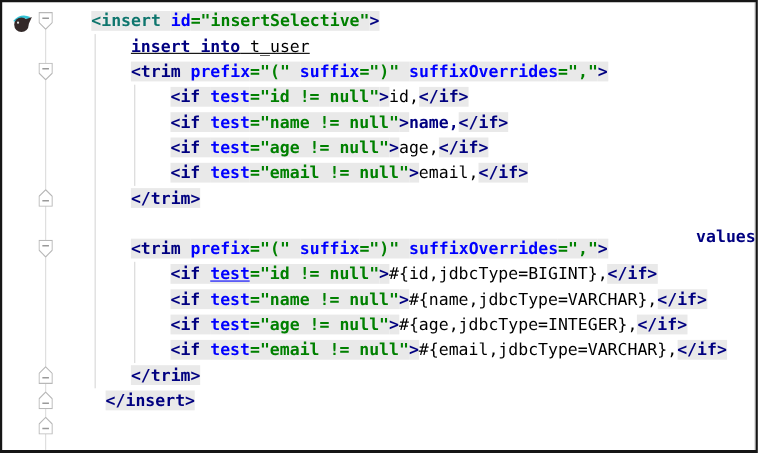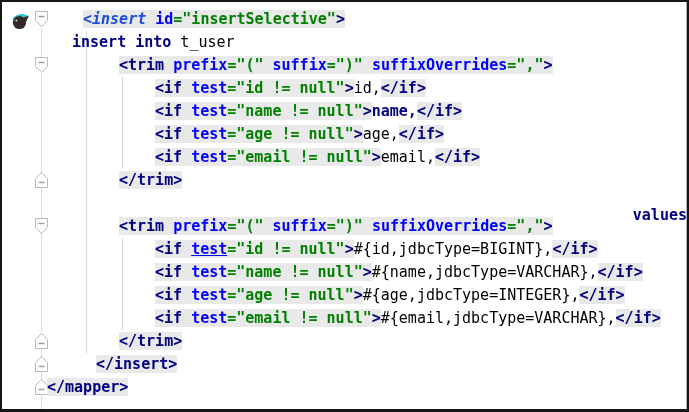--- a/index.html
+++ b/index.html
@@ -77,32 +77,31 @@
       </svg>
     </div>
 
   <div id="guides">
       <div class="indent-guide" style="left: 84px; top: 29px; height: 322px;"></div>
       <div class="indent-guide" style="left: 120px; top: 75px; height: 92px;"></div>
       <div class="indent-guide" style="left: 120px; top: 236px; height: 92px;"></div>
     </div>
 
   <div id="code" class="code-area">
-      <div class="code-line" style="top: 6px; padding-left: 81px;"><span class="seg s-tag bg" style="color: #1d4ed8; font-style: italic;">&lt;insert </span><span class="seg s-attr bg" style="color: rgb(0, 0, 255);">id</span><span class="seg s-val bg" style="color: rgb(0, 128, 0);">="insertSelective"</span><span class="seg s-tag bg" style="color: rgb(0, 0, 128);">&gt;</span></div>
-      <div class="code-line" style="top: 29px; padding-left: 70px;"><span class="seg s-kw" style="color: rgb(0, 0, 128);">insert into</span><span class="seg s-txt" style="color: rgb(0, 0, 0);"> t_user</span></div>
+      <div class="code-line" style="top: 6px; padding-left: 81px;"><span class="seg s-tag bg" style="color: #0f766e;">&lt;insert </span><span class="seg s-attr bg" style="color: rgb(0, 0, 255);">id</span><span class="seg s-val bg" style="color: rgb(0, 128, 0);">="insertSelective"</span><span class="seg s-tag bg" style="color: rgb(0, 0, 128);">&gt;</span></div>
+      <div class="code-line" style="top: 29px; padding-left: 117px; text-decoration: underline;"><span class="seg s-kw" style="color: rgb(0, 0, 128);">insert into</span><span class="seg s-txt" style="color: rgb(0, 0, 0);"> t_user</span></div>
       <div class="code-line" style="top: 52px; padding-left: 117px;"><span class="seg s-tag bg" style="color: rgb(0, 0, 128);">&lt;trim </span><span class="seg s-attr bg" style="color: rgb(0, 0, 255);">prefix</span><span class="seg s-val bg" style="color: rgb(0, 128, 0);">="(" </span><span class="seg s-attr bg" style="color: rgb(0, 0, 255);">suffix</span><span class="seg s-val bg" style="color: rgb(0, 128, 0);">=")" </span><span class="seg s-attr bg" style="color: rgb(0, 0, 255);">suffixOverrides</span><span class="seg s-val bg" style="color: rgb(0, 128, 0);">=","</span><span class="seg s-tag bg" style="color: rgb(0, 0, 128);">&gt;</span></div>
       <div class="code-line" style="top: 75px; padding-left: 153px;"><span class="seg s-tag bg" style="color: rgb(0, 0, 128);">&lt;if </span><span class="seg s-attr bg" style="color: rgb(0, 0, 255);">test</span><span class="seg s-val bg" style="color: rgb(0, 128, 0);">="id != null"</span><span class="seg s-tag bg" style="color: rgb(0, 0, 128);">&gt;</span><span class="seg s-txt" style="color: rgb(0, 0, 0);">id,</span><span class="seg s-tag bg" style="color: rgb(0, 0, 128);">&lt;/if&gt;</span></div>
       <div class="code-line" style="top: 98px; padding-left: 153px;"><span class="seg s-tag bg" style="color: rgb(0, 0, 128);">&lt;if </span><span class="seg s-attr bg" style="color: rgb(0, 0, 255);">test</span><span class="seg s-val bg" style="color: rgb(0, 128, 0);">="name != null"</span><span class="seg s-tag bg" style="color: rgb(0, 0, 128);">&gt;</span><span class="seg s-kw" style="color: rgb(0, 0, 128);">name,</span><span class="seg s-tag bg" style="color: rgb(0, 0, 128);">&lt;/if&gt;</span></div>
       <div class="code-line" style="top: 121px; padding-left: 153px;"><span class="seg s-tag bg" style="color: rgb(0, 0, 128);">&lt;if </span><span class="seg s-attr bg" style="color: rgb(0, 0, 255);">test</span><span class="seg s-val bg" style="color: rgb(0, 128, 0);">="age != null"</span><span class="seg s-tag bg" style="color: rgb(0, 0, 128);">&gt;</span><span class="seg s-txt" style="color: rgb(0, 0, 0);">age,</span><span class="seg s-tag bg" style="color: rgb(0, 0, 128);">&lt;/if&gt;</span></div>
       <div class="code-line" style="top: 144px; padding-left: 153px;"><span class="seg s-tag bg" style="color: rgb(0, 0, 128);">&lt;if </span><span class="seg s-attr bg" style="color: rgb(0, 0, 255);">test</span><span class="seg s-val bg" style="color: rgb(0, 128, 0);">="email != null"</span><span class="seg s-tag bg" style="color: rgb(0, 0, 128);">&gt;</span><span class="seg s-txt" style="color: rgb(0, 0, 0);">email,</span><span class="seg s-tag bg" style="color: rgb(0, 0, 128);">&lt;/if&gt;</span></div>
       <div class="code-line" style="top: 167px; padding-left: 117px;"><span class="seg s-tag bg" style="color: rgb(0, 0, 128);">&lt;/trim&gt;</span></div>
       <div class="code-line" style="top: 202px; padding-left: 117px; text-align: right;"><span class="seg s-kw" style="color: rgb(0, 0, 128);">values</span></div>
       <div class="code-line" style="top: 213px; padding-left: 117px;"><span class="seg s-tag bg" style="color: rgb(0, 0, 128);">&lt;trim </span><span class="seg s-attr bg" style="color: rgb(0, 0, 255);">prefix</span><span class="seg s-val bg" style="color: rgb(0, 128, 0);">="(" </span><span class="seg s-attr bg" style="color: rgb(0, 0, 255);">suffix</span><span class="seg s-val bg" style="color: rgb(0, 128, 0);">=")" </span><span class="seg s-attr bg" style="color: rgb(0, 0, 255);">suffixOverrides</span><span class="seg s-val bg" style="color: rgb(0, 128, 0);">=","</span><span class="seg s-tag bg" style="color: rgb(0, 0, 128);">&gt;</span></div>
       <div class="code-line" style="top: 236px; padding-left: 153px;"><span class="seg s-tag bg" style="color: rgb(0, 0, 128);">&lt;if </span><span class="seg s-attru bg" style="color: rgb(0, 0, 255);">test</span><span class="seg s-val bg" style="color: rgb(0, 128, 0);">="id != null"</span><span class="seg s-tag bg" style="color: rgb(0, 0, 128);">&gt;</span><span class="seg s-txt" style="color: rgb(0, 0, 0);">#{id,jdbcType=BIGINT},</span><span class="seg s-tag bg" style="color: rgb(0, 0, 128);">&lt;/if&gt;</span></div>
       <div class="code-line" style="top: 259px; padding-left: 153px;"><span class="seg s-tag bg" style="color: rgb(0, 0, 128);">&lt;if </span><span class="seg s-attr bg" style="color: rgb(0, 0, 255);">test</span><span class="seg s-val bg" style="color: rgb(0, 128, 0);">="name != null"</span><span class="seg s-tag bg" style="color: rgb(0, 0, 128);">&gt;</span><span class="seg s-txt" style="color: rgb(0, 0, 0);">#{name,jdbcType=VARCHAR},</span><span class="seg s-tag bg" style="color: rgb(0, 0, 128);">&lt;/if&gt;</span></div>
       <div class="code-line" style="top: 282px; padding-left: 153px;"><span class="seg s-tag bg" style="color: rgb(0, 0, 128);">&lt;if </span><span class="seg s-attr bg" style="color: rgb(0, 0, 255);">test</span><span class="seg s-val bg" style="color: rgb(0, 128, 0);">="age != null"</span><span class="seg s-tag bg" style="color: rgb(0, 0, 128);">&gt;</span><span class="seg s-txt" style="color: rgb(0, 0, 0);">#{age,jdbcType=INTEGER},</span><span class="seg s-tag bg" style="color: rgb(0, 0, 128);">&lt;/if&gt;</span></div>
       <div class="code-line" style="top: 305px; padding-left: 153px;"><span class="seg s-tag bg" style="color: rgb(0, 0, 128);">&lt;if </span><span class="seg s-attr bg" style="color: rgb(0, 0, 255);">test</span><span class="seg s-val bg" style="color: rgb(0, 128, 0);">="email != null"</span><span class="seg s-tag bg" style="color: rgb(0, 0, 128);">&gt;</span><span class="seg s-txt" style="color: rgb(0, 0, 0);">#{email,jdbcType=VARCHAR},</span><span class="seg s-tag bg" style="color: rgb(0, 0, 128);">&lt;/if&gt;</span></div>
       <div class="code-line" style="top: 328px; padding-left: 117px;"><span class="seg s-tag bg" style="color: rgb(0, 0, 128);">&lt;/trim&gt;</span></div>
       <div class="code-line" style="top: 351px; padding-left: 94px;"><span class="seg s-tag bg" style="color: rgb(0, 0, 128);">&lt;/insert&gt;</span></div>
-      <div class="code-line" style="top: 374px; padding-left: 45px;"><span class="seg s-tag bg" style="color: rgb(0, 0, 128);">&lt;/mapper&gt;</span></div>
     </div>
 
 </div>
 
 </body></html>

